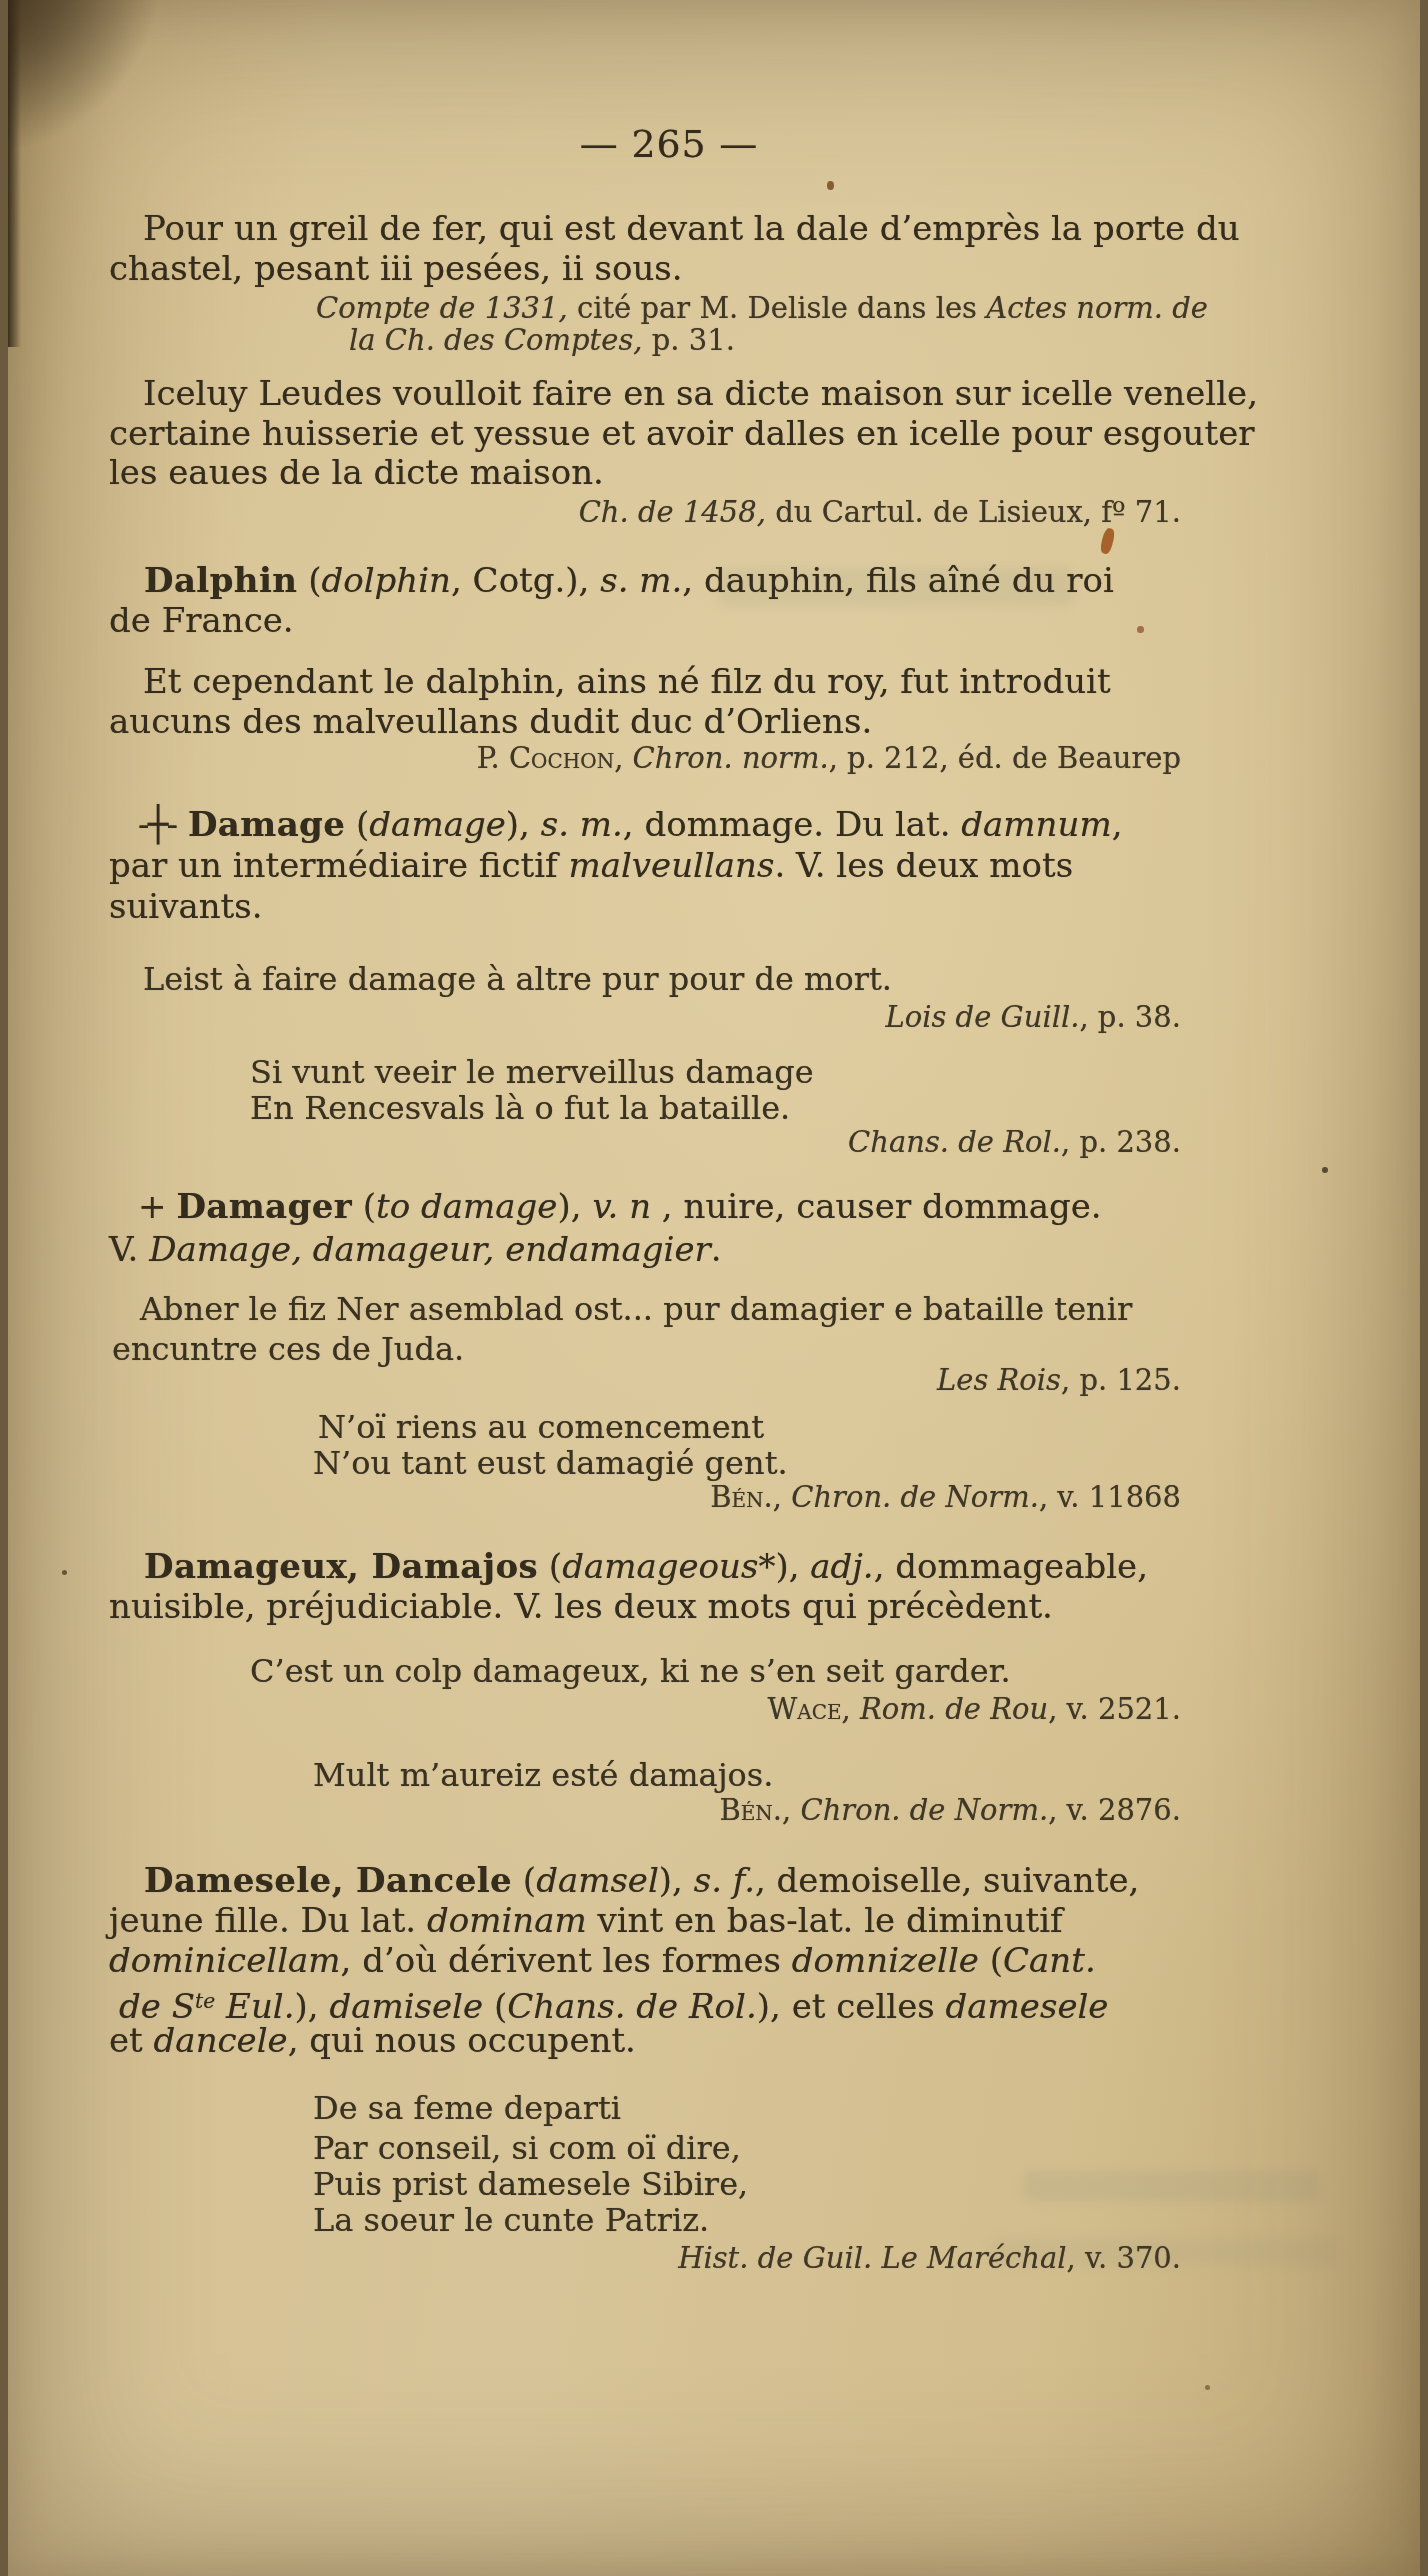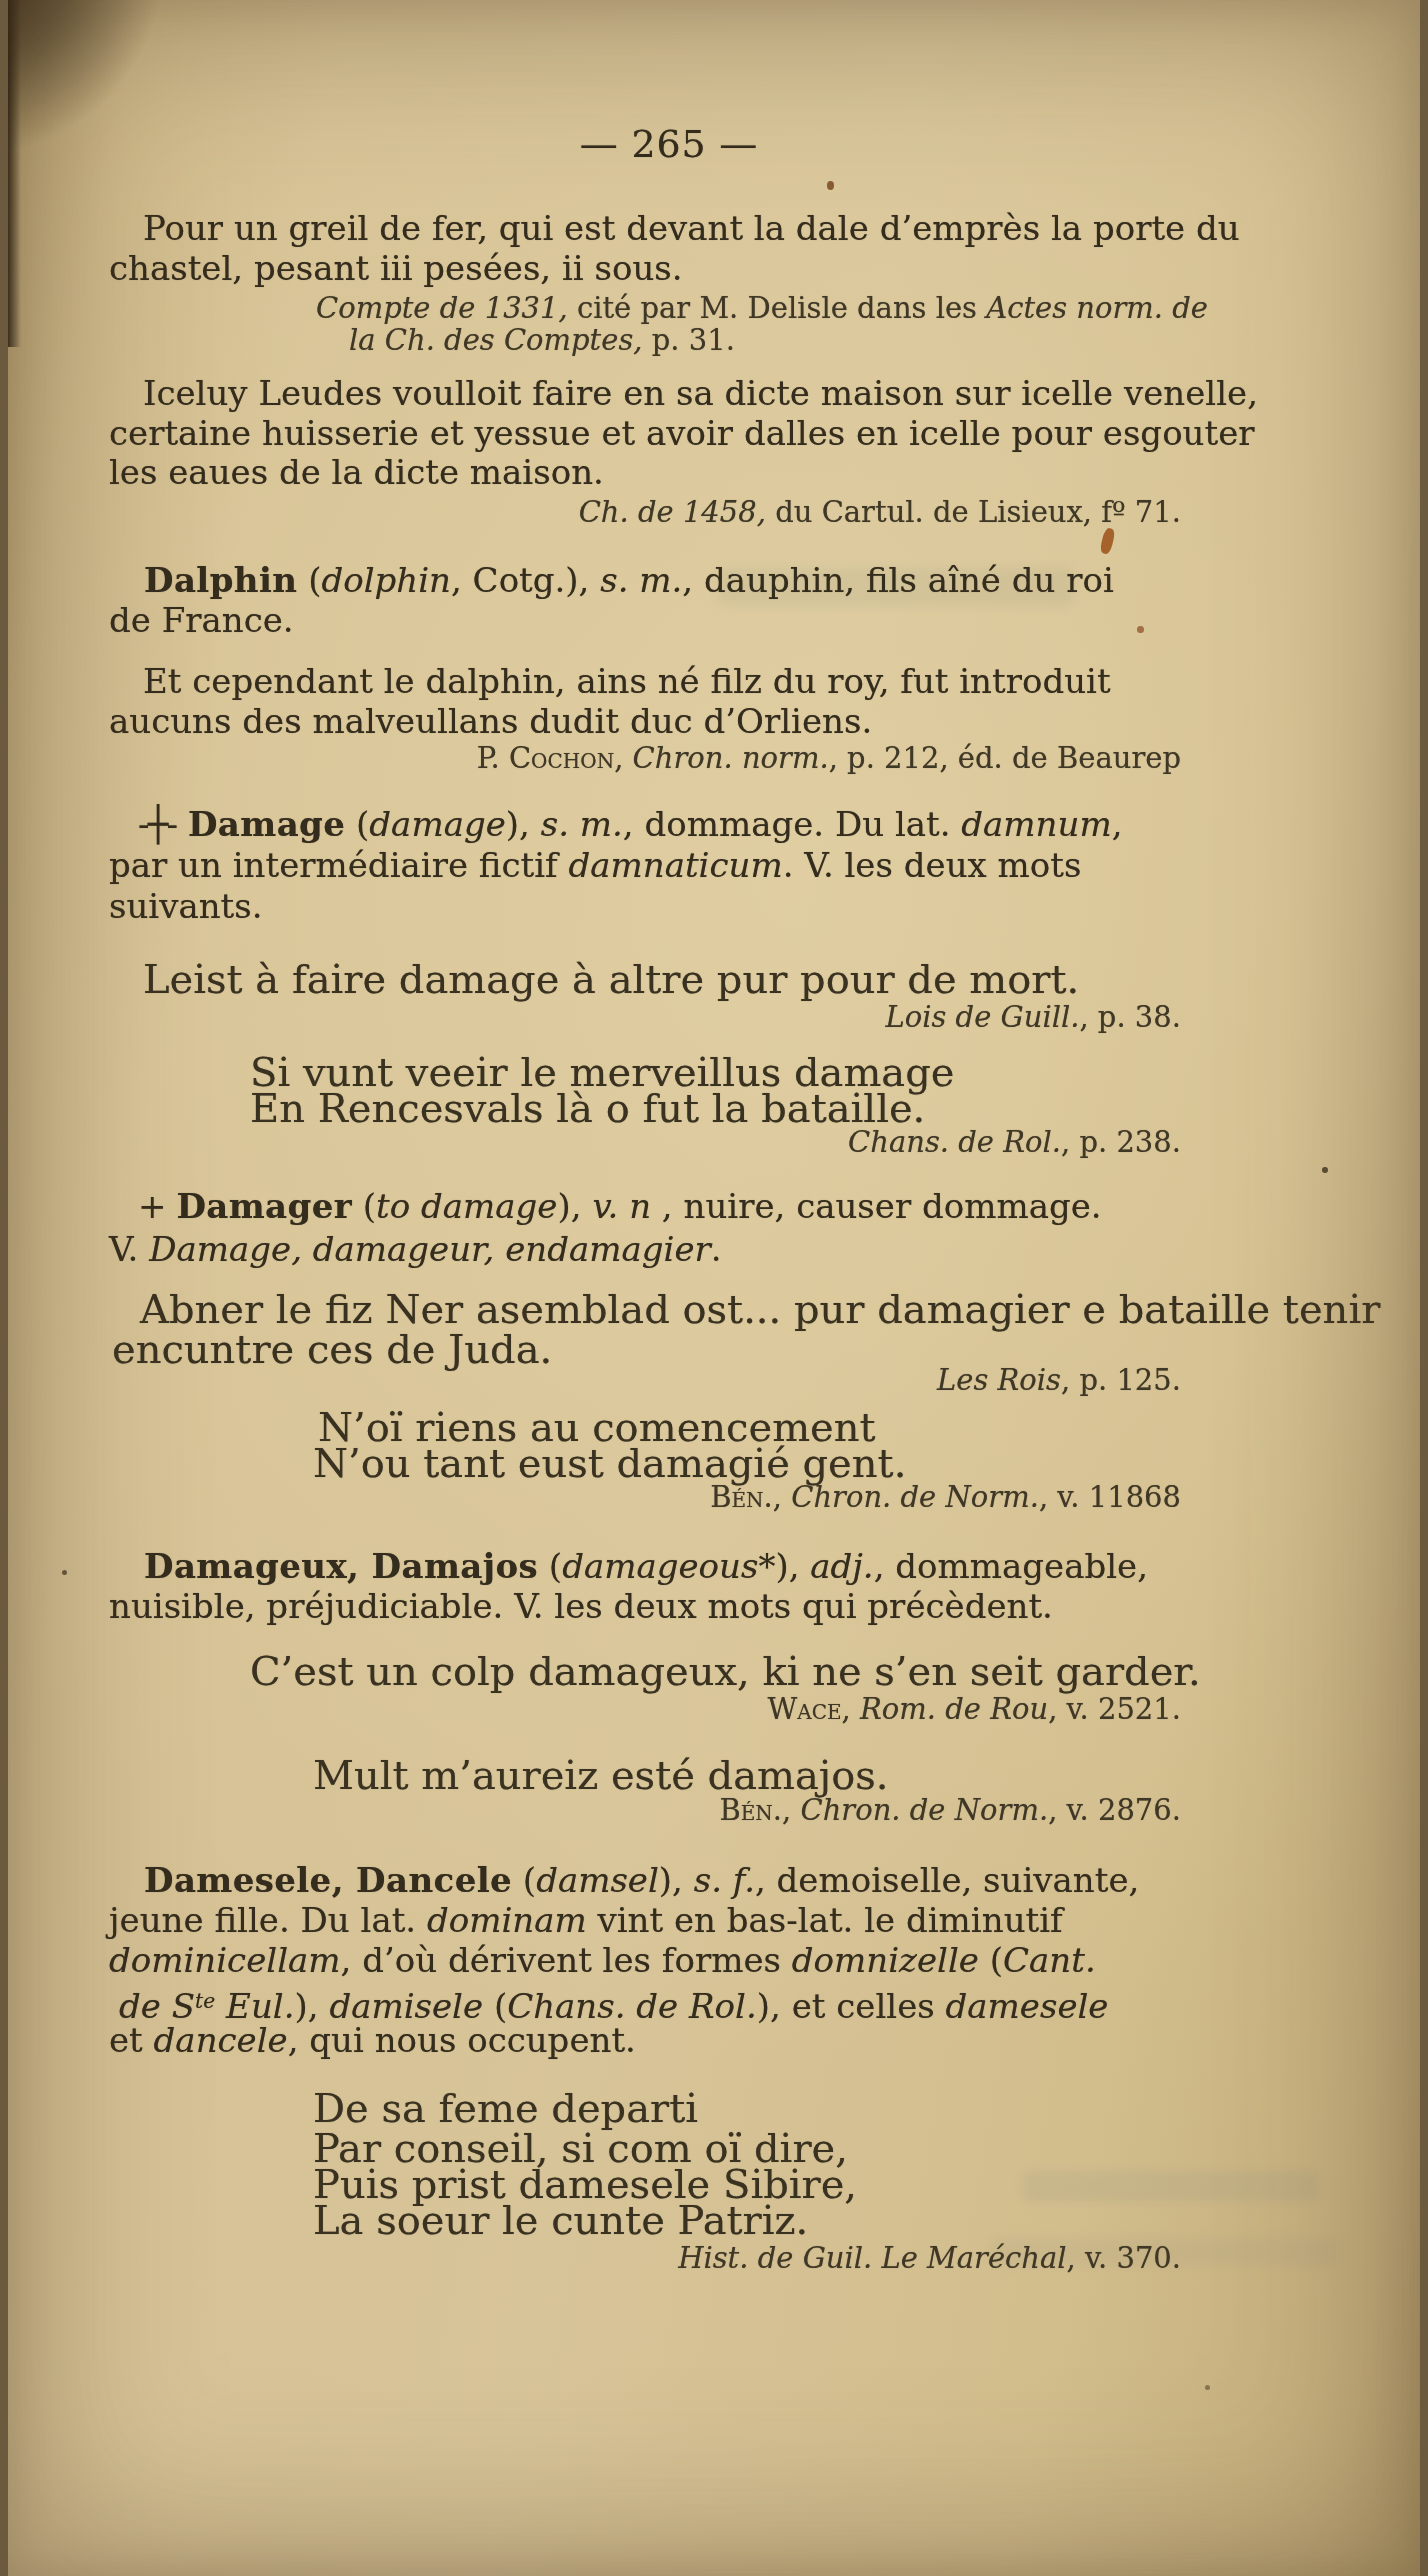--- a/index.html
+++ b/index.html
@@ -25,21 +25,21 @@
   .edge-strip{
     position:absolute;left:0;top:0;width:13.2px;height:347px;
     background:linear-gradient(to right, rgba(20,14,6,.85), rgba(20,14,6,0));
   }
   .line{
     position:absolute;white-space:nowrap;
     color:#342c1d;
     text-shadow:0 0 0.8px rgba(52,44,29,.55);
   }
   .body-t{font-size:34px;line-height:40px;}
-  .quote-t{font-size:40px;line-height:38px;color:#3a3221;}
+  .quote-t{font-size:32px;line-height:38px;color:#3a3221;}
   .cite-t{font-size:29px;line-height:33px;color:#403826;}
   .hdr-t{font-size:38px;letter-spacing:0.8px;color:#342c1d;}
   .b{font-weight:bold;letter-spacing:0.4px;margin-top:28px;}
   .i{font-style:italic;}
   .sc{font-variant:small-caps;}
   .sup{font-size:.6em;vertical-align:.5em;}
   .marker{letter-spacing:-1.7px;padding-right:11.6px;}
   .center-block{left:0;width:1322px;text-align:center;}
   .speck{position:absolute;border-radius:50%;}
   .ghost{position:absolute;filter:blur(5px);border-radius:8.3px;pointer-events:none;}
@@ -79,21 +79,21 @@
 
   <div class="line body-t" style="left:136px;top:560px;"><span class="b">Dalphin</span><span> (</span><span class="i">dolphin</span><span>, Cotg.), </span><span class="i">s. m.</span><span>, dauphin, fils aîné du roi</span></div>
   <div class="line body-t" style="left:101px;top:600px;">de France.</div>
 
   <div class="line body-t" style="left:135px;top:661px;">Et cependant le dalphin, ains né filz du roy, fut introduit</div>
   <div class="line body-t" style="left:101px;top:701px;">aucuns des malveullans dudit duc d’Orliens.</div>
 
   <div class="line cite-t" style="right:239px;top:742px;"><span>P. </span><span class="sc">Cochon</span><span>, </span><span class="i">Chron. norm.</span><span>, p. 212, éd. de Beaurep</span></div>
 
   <div class="line body-t" style="left:130px;top:804px;"><span class="marker">-┼-</span><span class="b">Damage</span><span> (</span><span class="i">damage</span><span>), </span><span class="i">s. m.</span><span>, dommage. Du lat. </span><span class="i">damnum</span><span>,</span></div>
-  <div class="line body-t" style="left:101px;top:845px;"><span>par un intermédiaire fictif </span><span class="i">damnaticum</span><span>. V. les deux mots</span></div>
+  <div class="line body-t" style="left:101px;top:845px;"><span>par un intermédiaire fictif </span><span class="i">malveullans</span><span>. V. les deux mots</span></div>
   <div class="line body-t" style="left:101px;top:886px;">suivants.</div>
 
   <div class="line quote-t" style="left:135px;top:960px;">Leist à faire damage à altre pur pour de mort.</div>
   <div class="line cite-t" style="right:239px;top:1001px;"><span class="i">Lois de Guill.</span><span>, p. 38.</span></div>
 
   <div class="line quote-t" style="left:242px;top:1053px;">Si vunt veeir le merveillus damage</div>
   <div class="line quote-t" style="left:242px;top:1089px;">En Rencesvals là o fut la bataille.</div>
   <div class="line cite-t" style="right:239px;top:1126px;"><span class="i">Chans. de Rol.</span><span>, p. 238.</span></div>
 
   <div class="line body-t" style="left:130px;top:1186px;"><span class="marker">+</span><span class="b">Damager</span><span> (</span><span class="i">to damage</span><span>), </span><span class="i">v. n</span><span> , nuire, causer dommage.</span></div>

